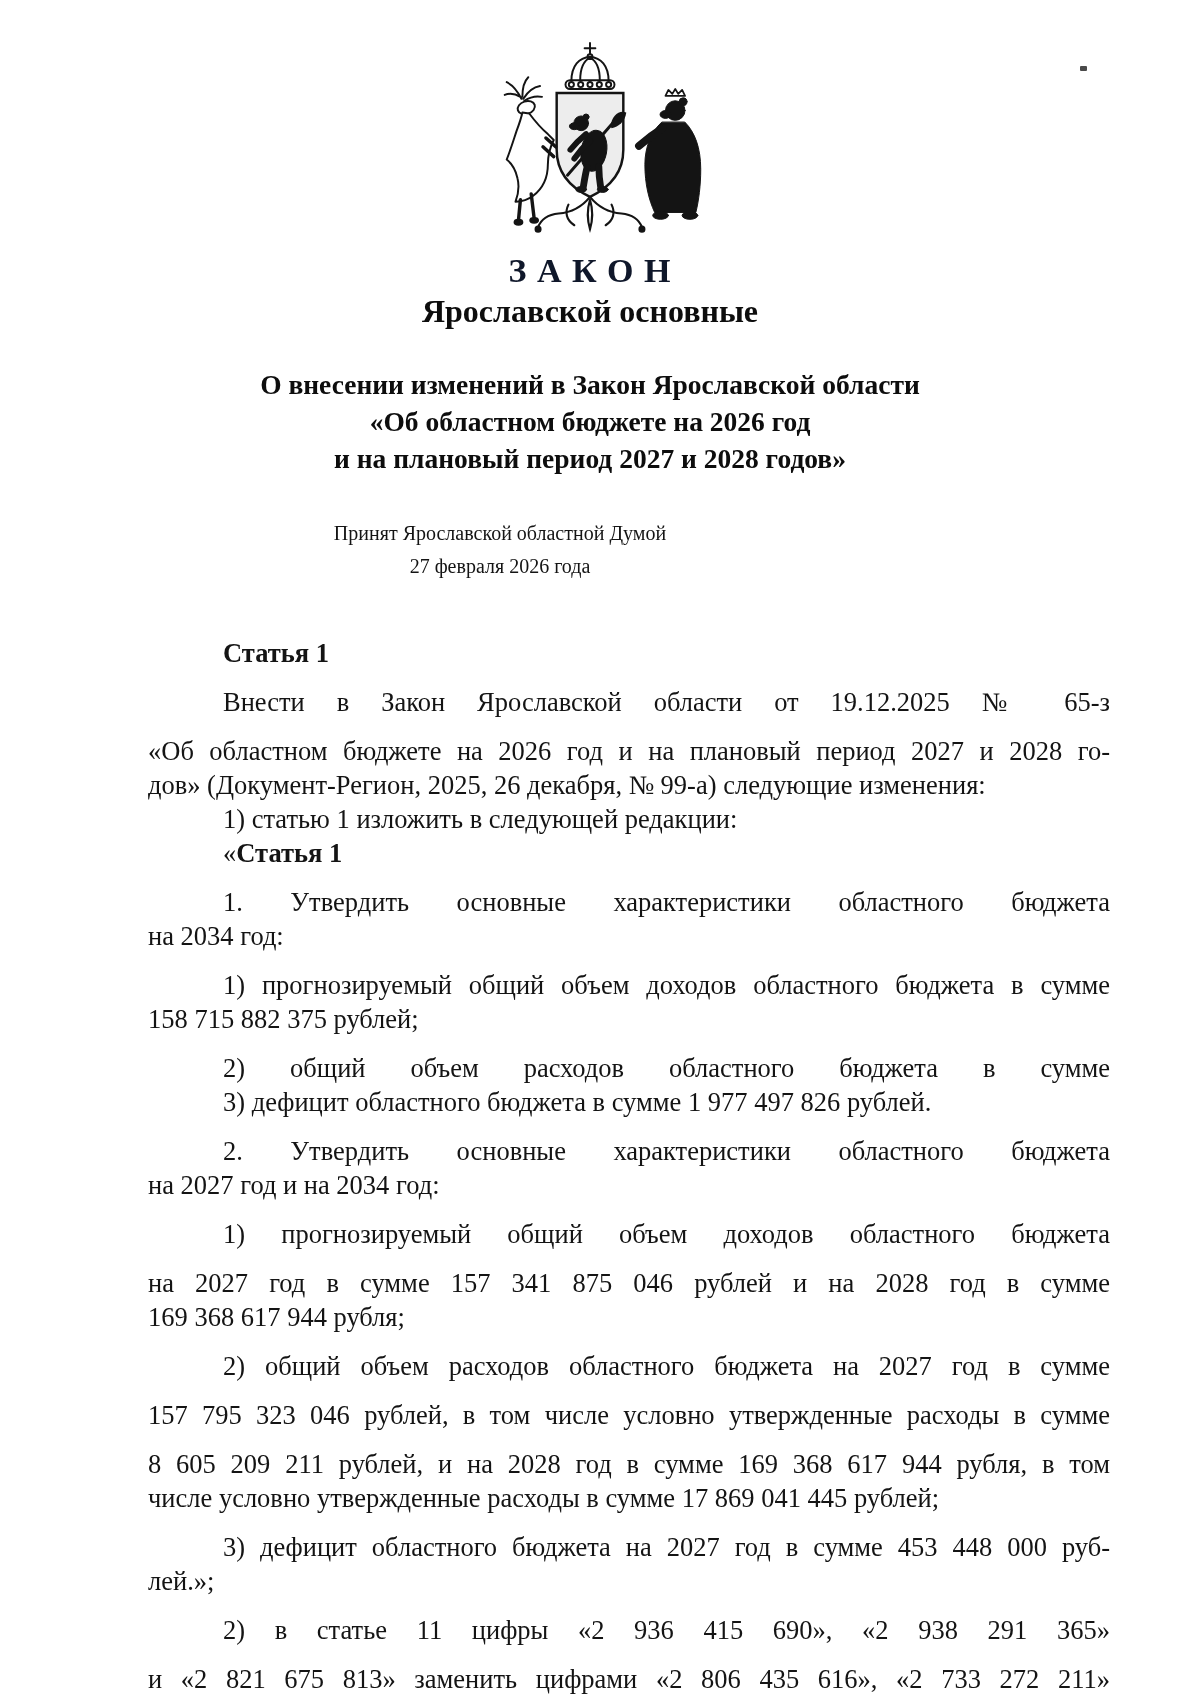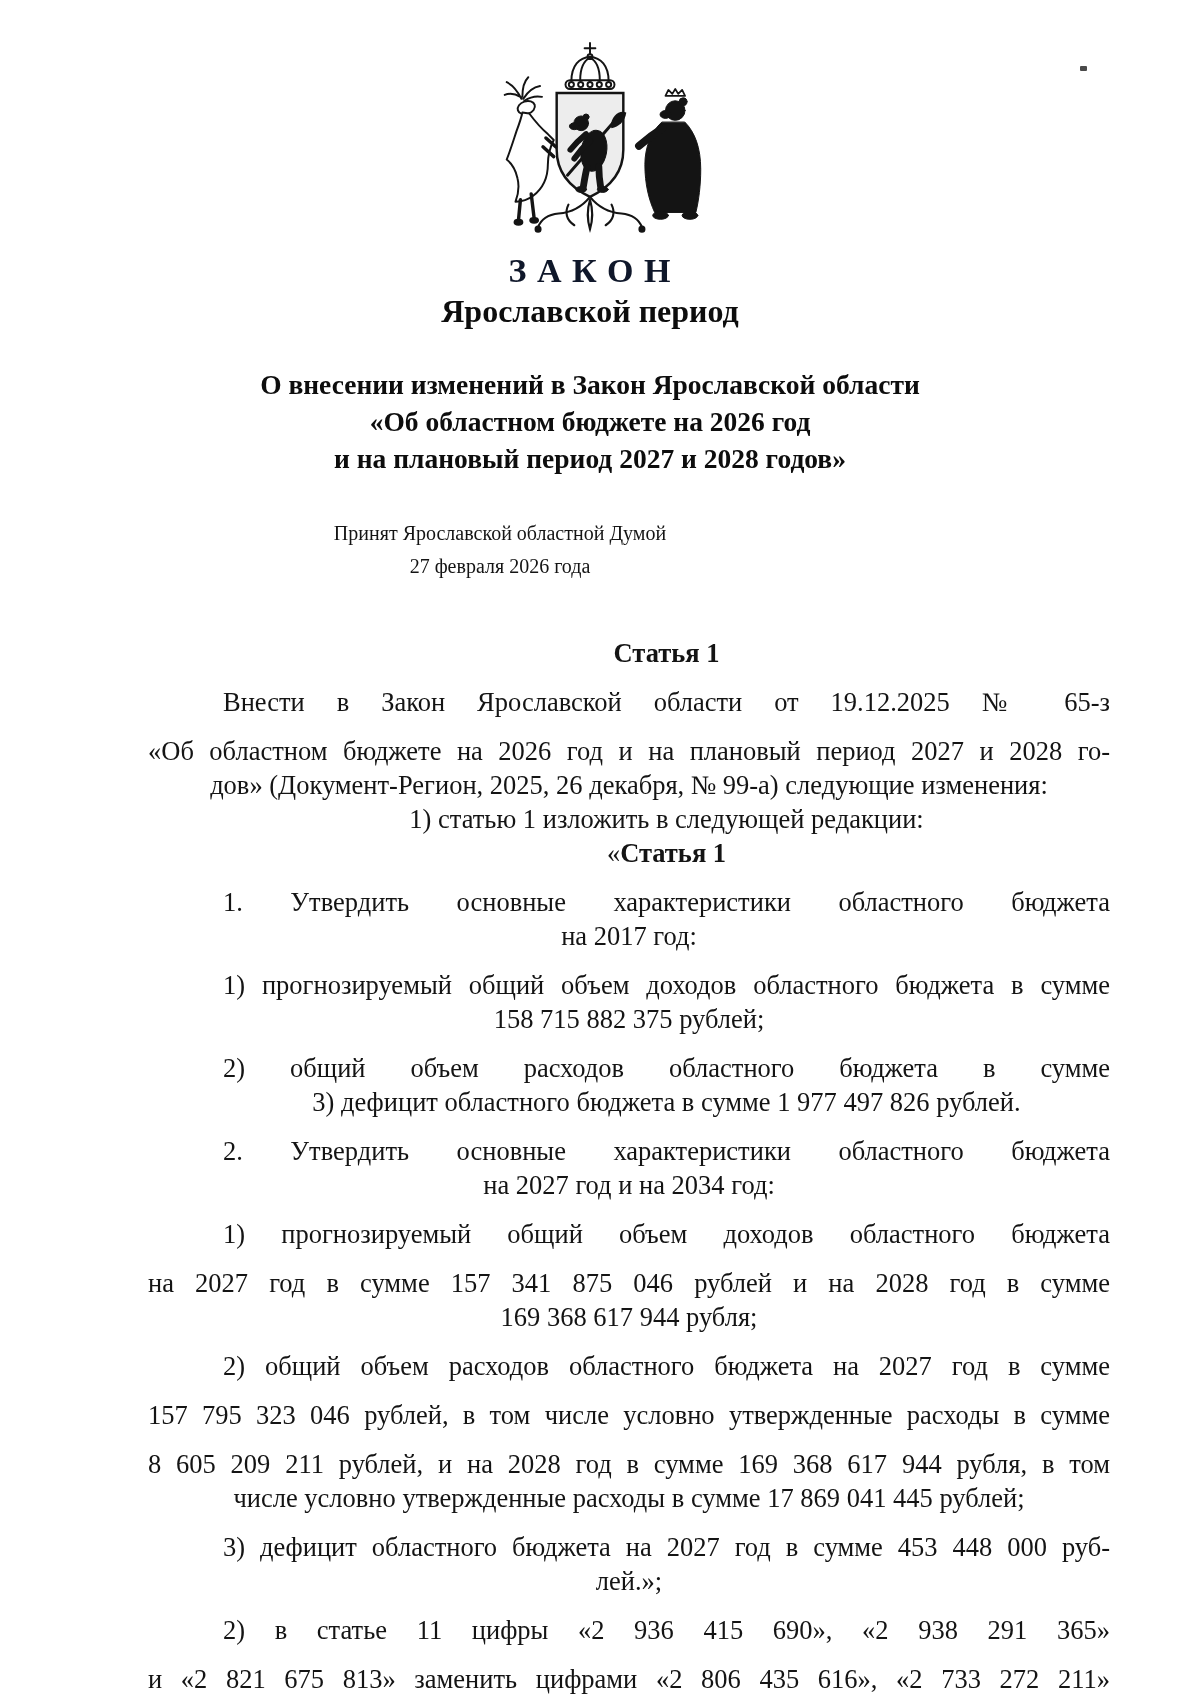--- a/index.html
+++ b/index.html
@@ -28,21 +28,21 @@
     text-align:center;font-size:27.5px;font-weight:bold;line-height:37px;color:#0d0d0d;font-family:Liberation Serif, serif;
   }
   .adopted{
     left:150px;top:517px;width:700px;
     font-size:20px;line-height:33px;text-align:center;
   }
   .body-text{
     left:148px;top:636px;width:962px;
     font-size:26.5px;line-height:34px;
   }
-  .bline{min-height:34px;text-align:center;}
+  .bline{min-height:34px;text-align:left;}
   .bline.just{text-align:justify;text-align-last:justify;margin-top:15px;}
   .bline.ind{text-indent:75px;}
   .bline .b{font-weight:bold;}
   .artifact{
     left:1080px;top:66px;width:7px;height:5px;
     background:#2a2a2a;opacity:.85;border-radius:1px;
   }
 </style>
 </head>
 <body>
@@ -112,42 +112,42 @@
         <path d="M98,168 C94,176 96,184 104,189"></path>
         <path d="M142,168 C146,176 144,184 136,189"></path>
         <path d="M120,163 C117,173 117,183 120,193 C123,183 123,173 120,163"></path>
         <circle cx="67" cy="193" r="2.5" fill="#141414"></circle>
         <circle cx="173" cy="193" r="2.5" fill="#141414"></circle>
       </g>
     </svg>
   </div>
 
   <div class="abs law-type">З А К О Н</div>
-  <div class="abs law-region">Ярославской период</div>
+  <div class="abs law-region">Ярославской основные</div>
 
   <div class="abs law-subject">
     <div>О внесении изменений в Закон Ярославской области</div>
     <div>«Об областном бюджете на 2026 год</div>
     <div>и на плановый период 2027 и 2028 годов»</div>
   </div>
 
   <div class="abs adopted">
     <div>Принят Ярославской областной Думой</div>
     <div>27 февраля 2026 года</div>
   </div>
 
   <div class="abs body-text">
       <div class="bline ind"><span class="b">Статья 1</span></div>
       <div class="bline ind just"><span>Внести в Закон Ярославской области от 19.12.2025 №&nbsp;65-з</span></div>
       <div class="bline just"><span>«Об областном бюджете на 2026&nbsp;год и на плановый период 2027 и 2028 го-</span></div>
       <div class="bline"><span>дов» (Документ-Регион, 2025, 26&nbsp;декабря, №&nbsp;99-а) следующие изменения:</span></div>
       <div class="bline ind"><span>1)&nbsp;статью 1 изложить в следующей редакции:</span></div>
       <div class="bline ind"><span>«</span><span class="b">Статья 1</span></div>
       <div class="bline ind just"><span>1.&nbsp;Утвердить основные характеристики областного бюджета</span></div>
-      <div class="bline"><span>на 2017 год:</span></div>
+      <div class="bline"><span>на 2034 год:</span></div>
       <div class="bline ind just"><span>1)&nbsp;прогнозируемый общий объем доходов областного бюджета в сумме</span></div>
       <div class="bline"><span>158&nbsp;715&nbsp;882&nbsp;375 рублей;</span></div>
       <div class="bline ind just"><span>2)&nbsp;общий объем расходов областного бюджета в сумме</span></div>
       <div class="bline ind"><span>3)&nbsp;дефицит областного бюджета в сумме 1&nbsp;977&nbsp;497&nbsp;826 рублей.</span></div>
       <div class="bline ind just"><span>2.&nbsp;Утвердить основные характеристики областного бюджета</span></div>
       <div class="bline"><span>на 2027 год и на 2034 год:</span></div>
       <div class="bline ind just"><span>1)&nbsp;прогнозируемый общий объем доходов областного бюджета</span></div>
       <div class="bline just"><span>на&nbsp;2027&nbsp;год в сумме 157&nbsp;341&nbsp;875&nbsp;046&nbsp;рублей и на 2028 год в сумме</span></div>
       <div class="bline"><span>169&nbsp;368&nbsp;617&nbsp;944 рубля;</span></div>
       <div class="bline ind just"><span>2)&nbsp;общий объем расходов областного бюджета на 2027 год в сумме</span></div>

